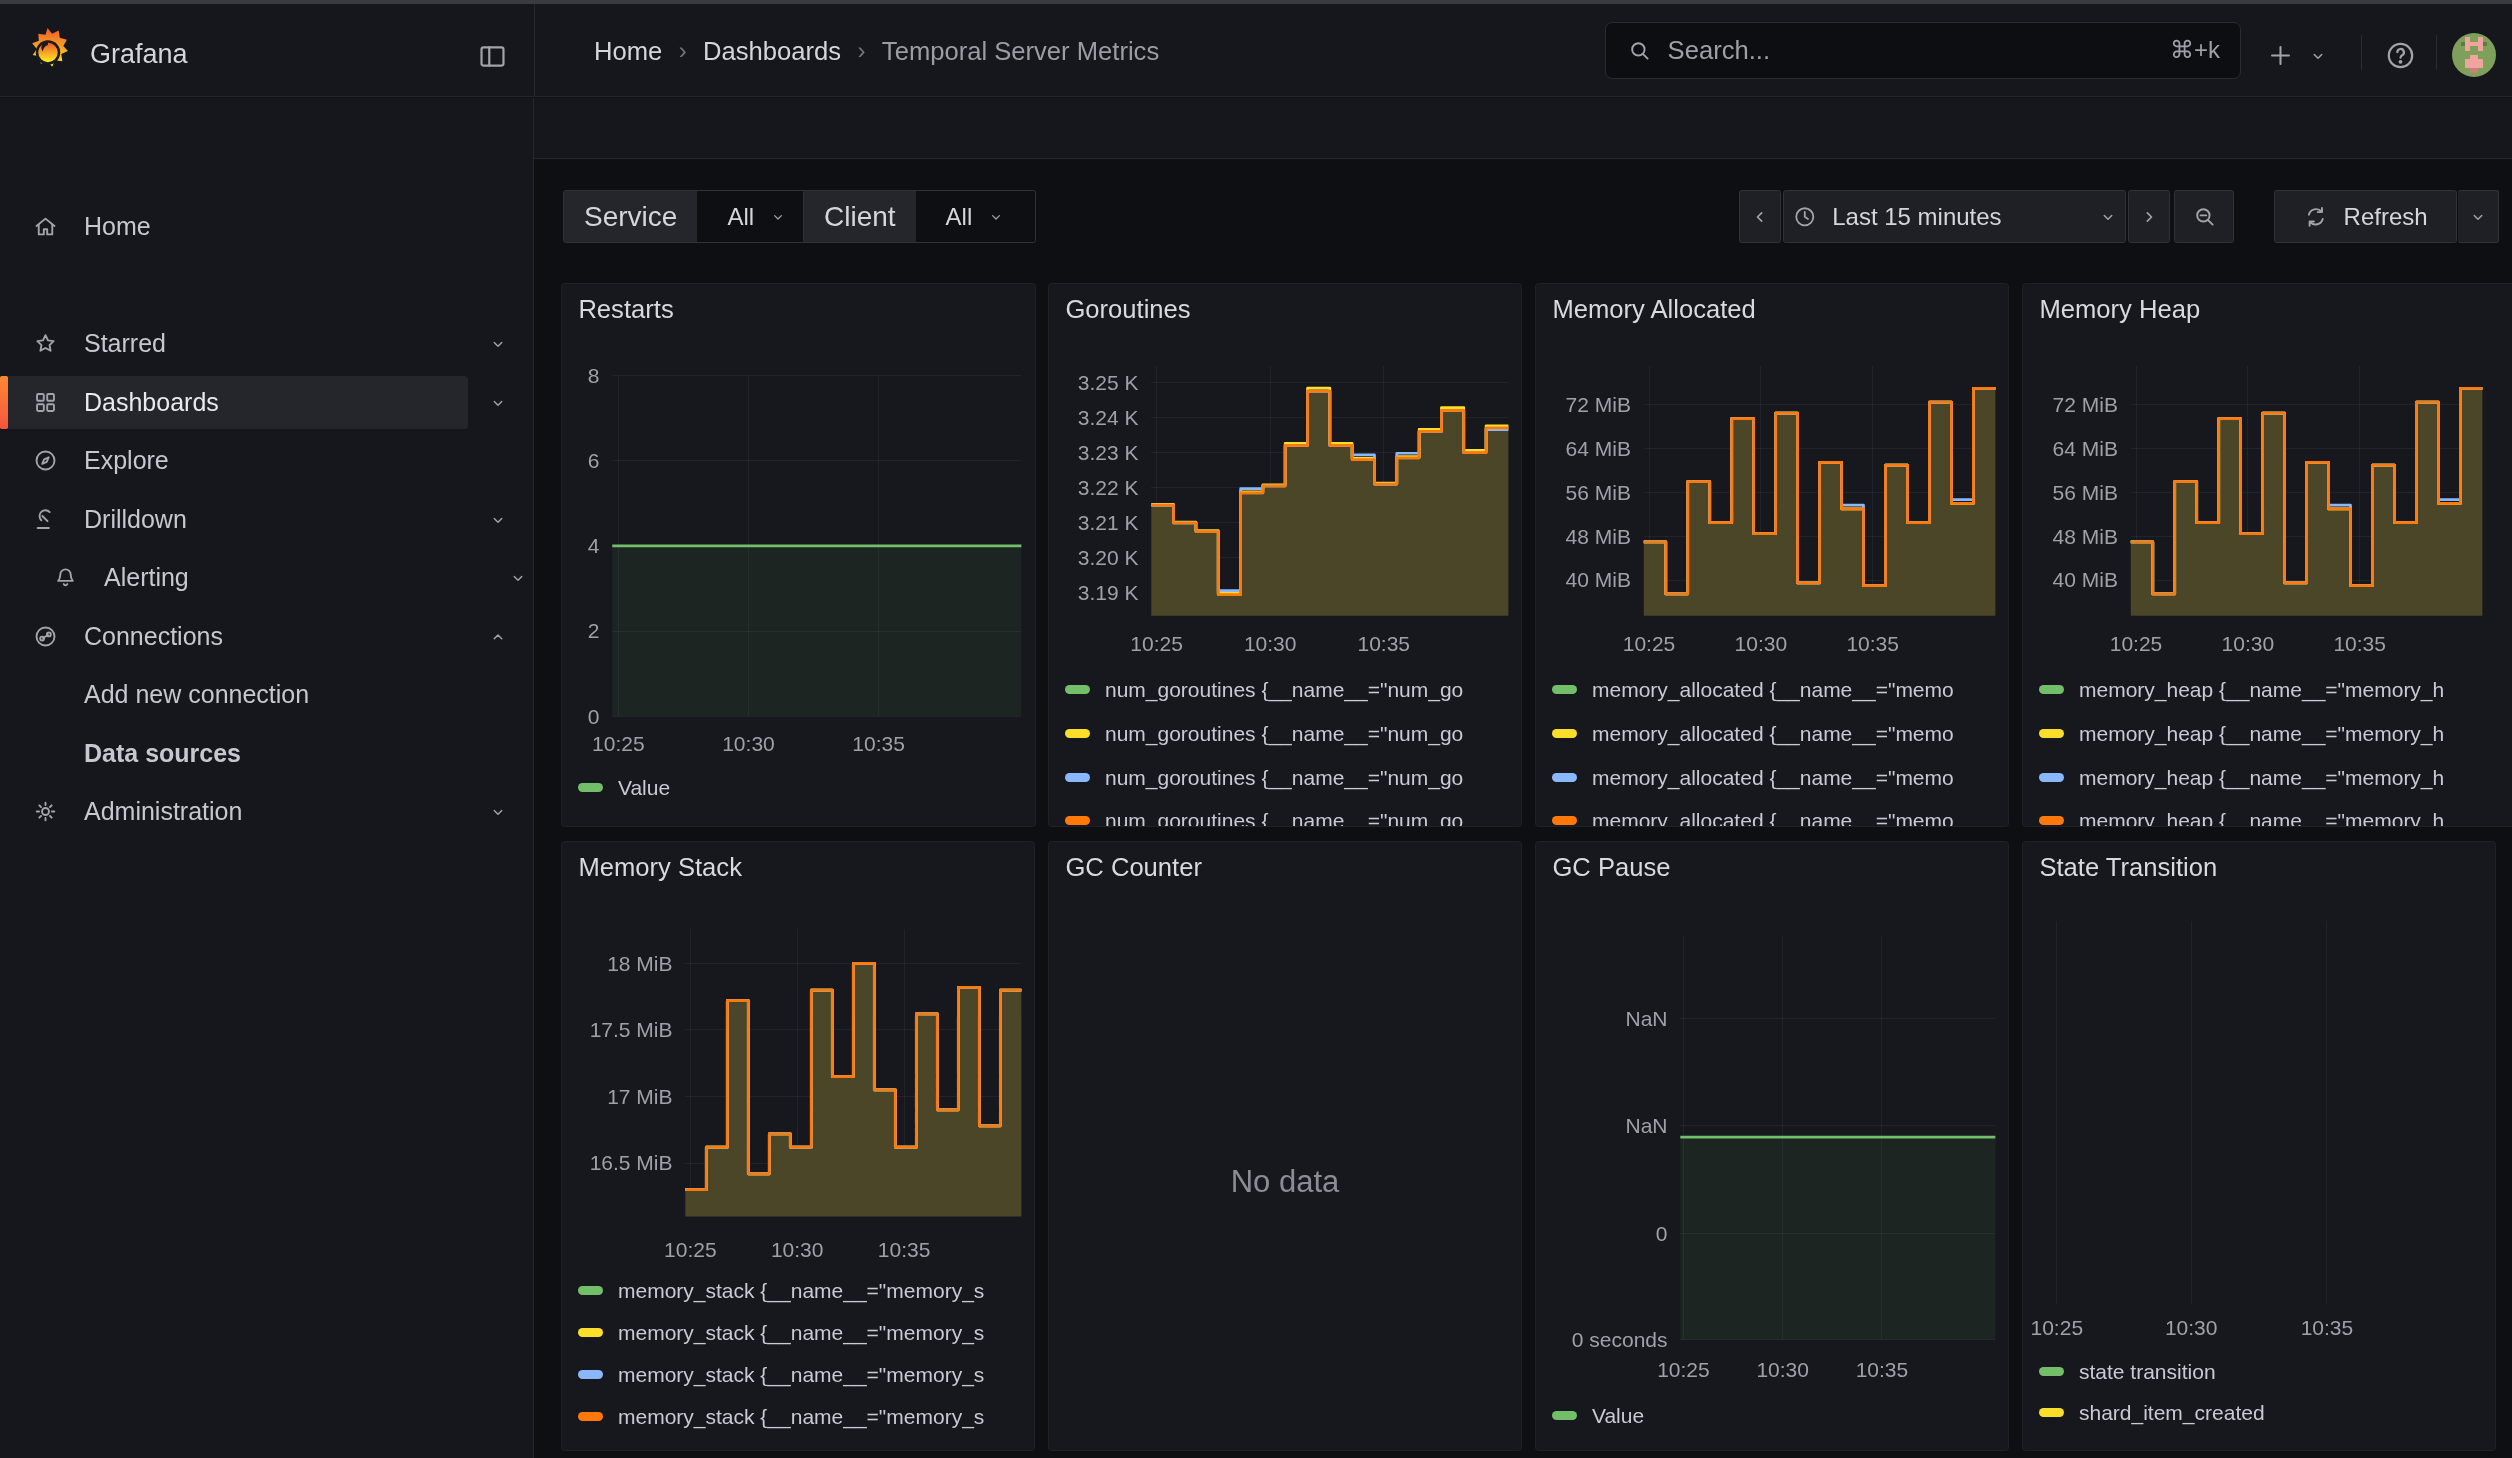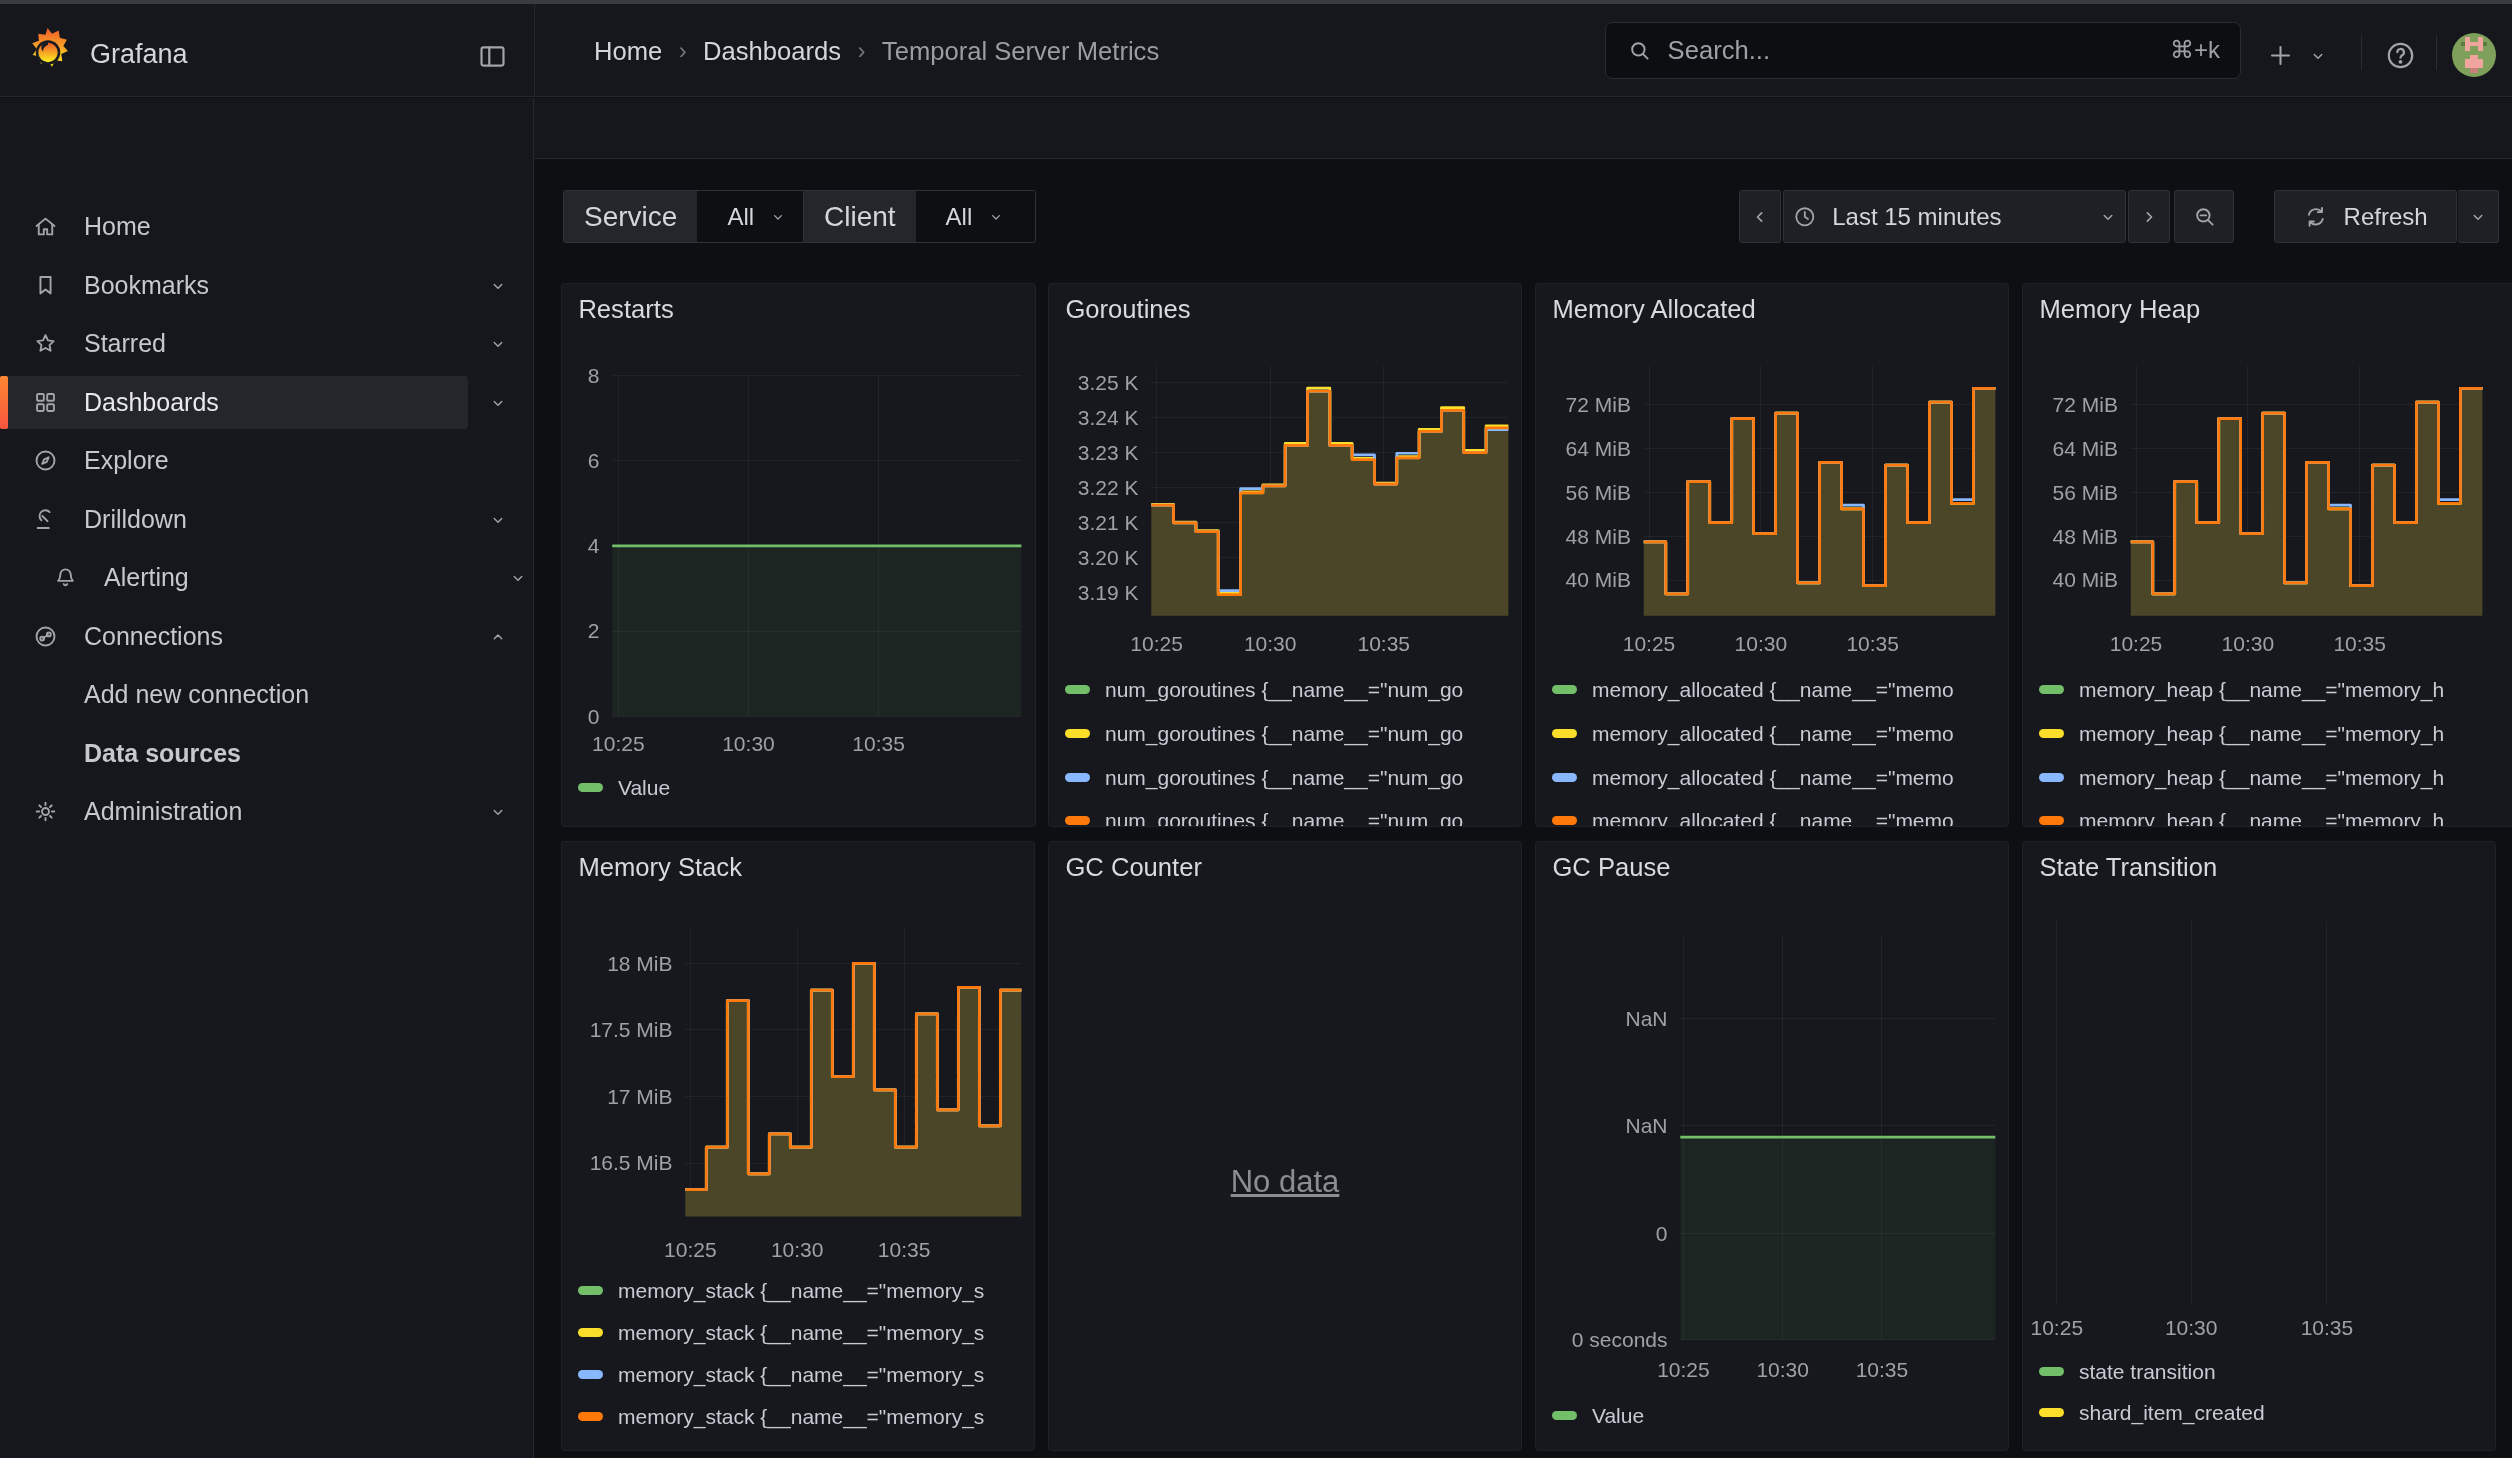--- a/index.html
+++ b/index.html
@@ -35,21 +35,21 @@
   .navitem .nchev{position:absolute;left:488px;color:#A2A3AB;}
   .selbg{position:absolute;left:0;top:0;height:53px;width:468px;background:#24262C;border-radius:3.7px;}
   .selbar{position:absolute;left:0;top:0;height:53px;width:8.2px;background:linear-gradient(180deg,#FF8833,#F5553E);border-radius:1.8px;}
   
   .vargroup{display:flex;height:53px;border:0.9px solid #2F3237;border-radius:2.7px;box-sizing:border-box;cursor:pointer;}
   .vargroup .vlabel{background:#24262C;display:flex;align-items:center;padding:0 20px;font-size:28px;color:#D5D6DB;}
   .vargroup .vvalue{display:flex;align-items:center;gap:14.6px;padding:0 30px;font-size:24px;color:#D5D6DB;font-weight:500;}
   
   .panel{background:#16181E;border:0.9px solid #1F2127;border-radius:3.7px;box-sizing:border-box;overflow:hidden;}
   .ptitle{position:absolute;left:16.4px;top:11px;font-size:25.6px;font-weight:500;color:#D9DAE0;cursor:pointer;white-space:nowrap;}
-  .nodata{position:absolute;left:0;right:0;text-align:center;font-size:31px;color:#8C8D94;text-decoration:underline;}
+  .nodata{position:absolute;left:0;right:0;text-align:center;font-size:31px;color:#8C8D94;}
   .legendrow{position:absolute;left:16.4px;display:flex;align-items:center;gap:14.6px;height:27px;overflow:hidden;white-space:nowrap;cursor:pointer;max-width:443px;}
   .lpill{width:25px;height:8.2px;border-radius:4.6px;flex:0 0 auto;}
   .ltext{font-size:21px;color:#C9CAD3;}
   .axis{font-size:23px;fill:#9FA1A8;}
   text{font-family:"Liberation Sans",sans-serif;}
 </style>
 </head>
 <body>
 
 <div id="root">
@@ -133,33 +133,20 @@
 
   <nav class="abs sidebar" id="sidebar">
       <div class="abs navitem" style="top: 102px;">
         <span class="nicon icon">
           <svg width="27" height="27" viewBox="0 0 24 24" fill="none" stroke="currentColor" stroke-width="1.7" stroke-linecap="round" stroke-linejoin="round">
             <path d="M4 11.5 12 5l8 6.5"></path>
             <path d="M6 10.5V19h4.5v-4.5h3V19H18v-8.5"></path>
           </svg>
         </span>
         <span class="nlabel">Home</span>
-      </div>
-      <div class="abs navitem" style="top: 161px;">
-        <span class="nicon icon">
-          <svg width="27" height="27" viewBox="0 0 24 24" fill="none" stroke="currentColor" stroke-width="1.7" stroke-linecap="round" stroke-linejoin="round">
-            <path d="M7.5 4.5h9V19l-4.5-3.5L7.5 19z"></path>
-          </svg>
-        </span>
-        <span class="nlabel">Bookmarks</span>
-        <span class="nchev icon">
-          <svg width="20" height="20" viewBox="0 0 24 24" fill="none" stroke="currentColor" stroke-width="1.7" stroke-linecap="round" stroke-linejoin="round">
-            <path d="M7.5 10.2l4.5 4.5 4.5-4.5"></path>
-          </svg>
-        </span>
       </div>
       <div class="abs navitem" style="top: 219px;">
         <span class="nicon icon">
           <svg width="27" height="27" viewBox="0 0 24 24" fill="none" stroke="currentColor" stroke-width="1.7" stroke-linecap="round" stroke-linejoin="round">
             <path d="M12 4.6l2.2 4.6 5 .7-3.6 3.5.9 5-4.5-2.4-4.5 2.4.9-5L4.8 9.9l5-.7z"></path>
           </svg>
         </span>
         <span class="nlabel">Starred</span>
         <span class="nchev icon">
           <svg width="20" height="20" viewBox="0 0 24 24" fill="none" stroke="currentColor" stroke-width="1.7" stroke-linecap="round" stroke-linejoin="round">

